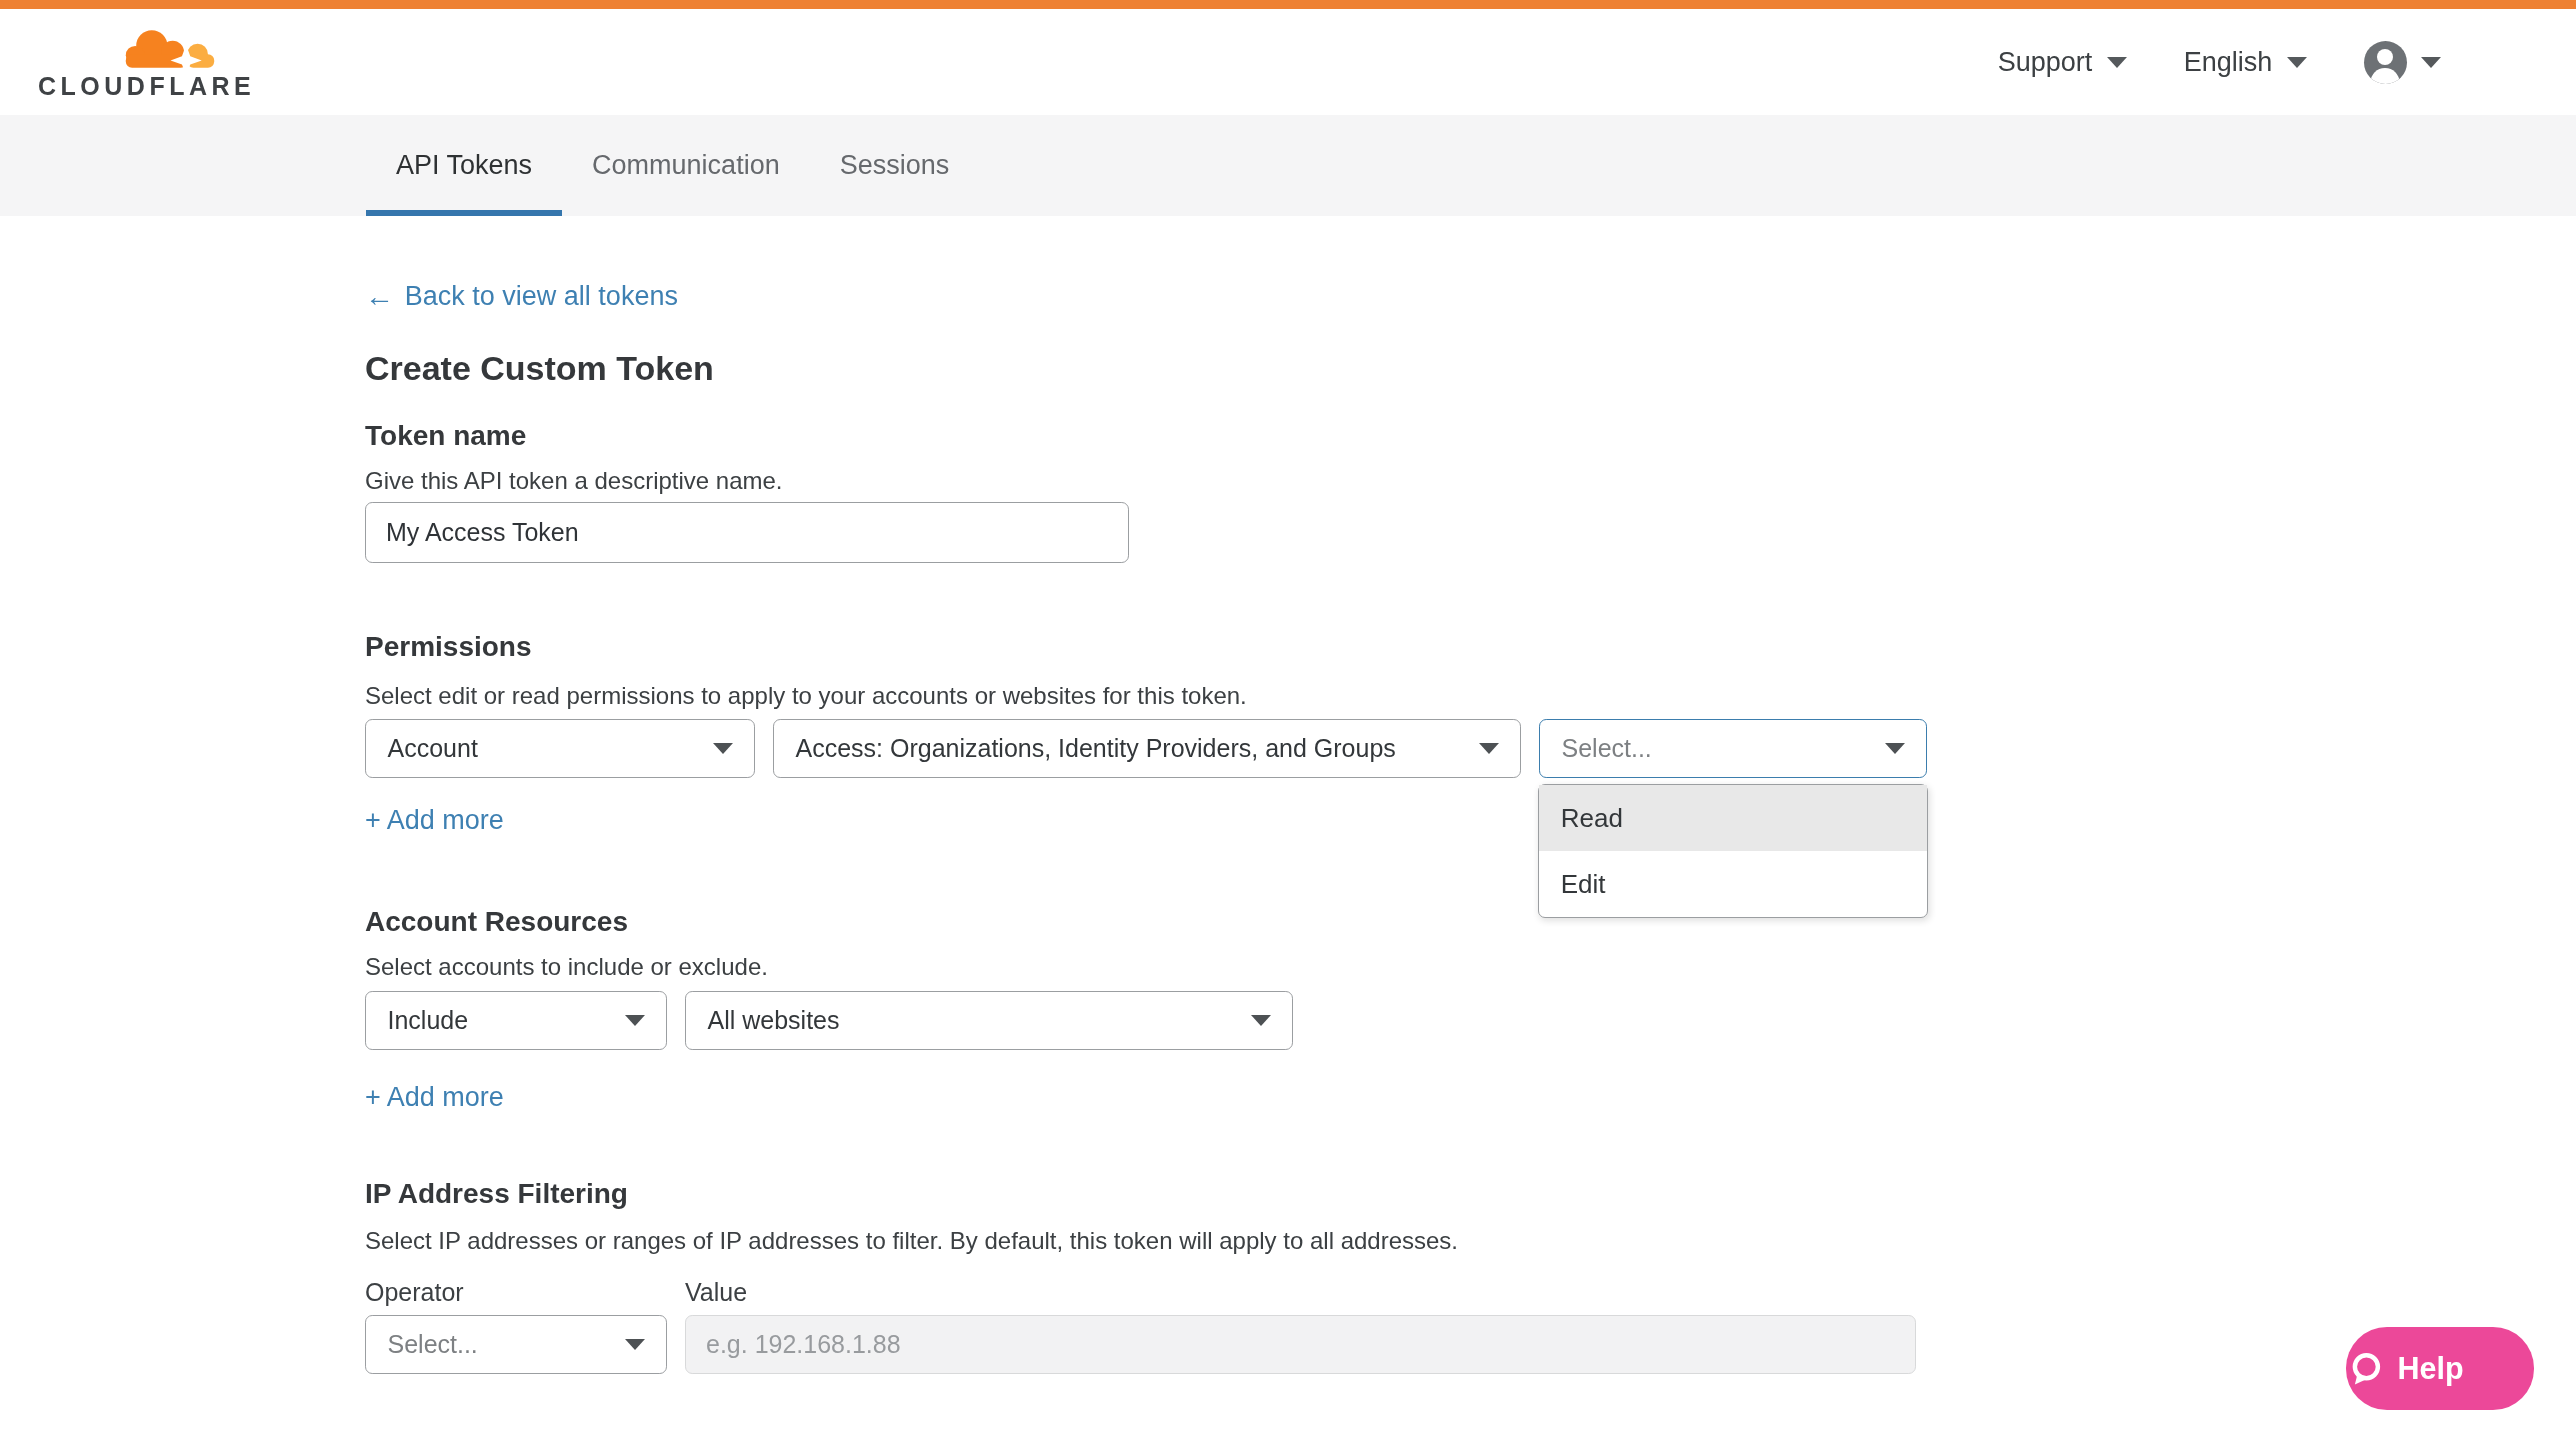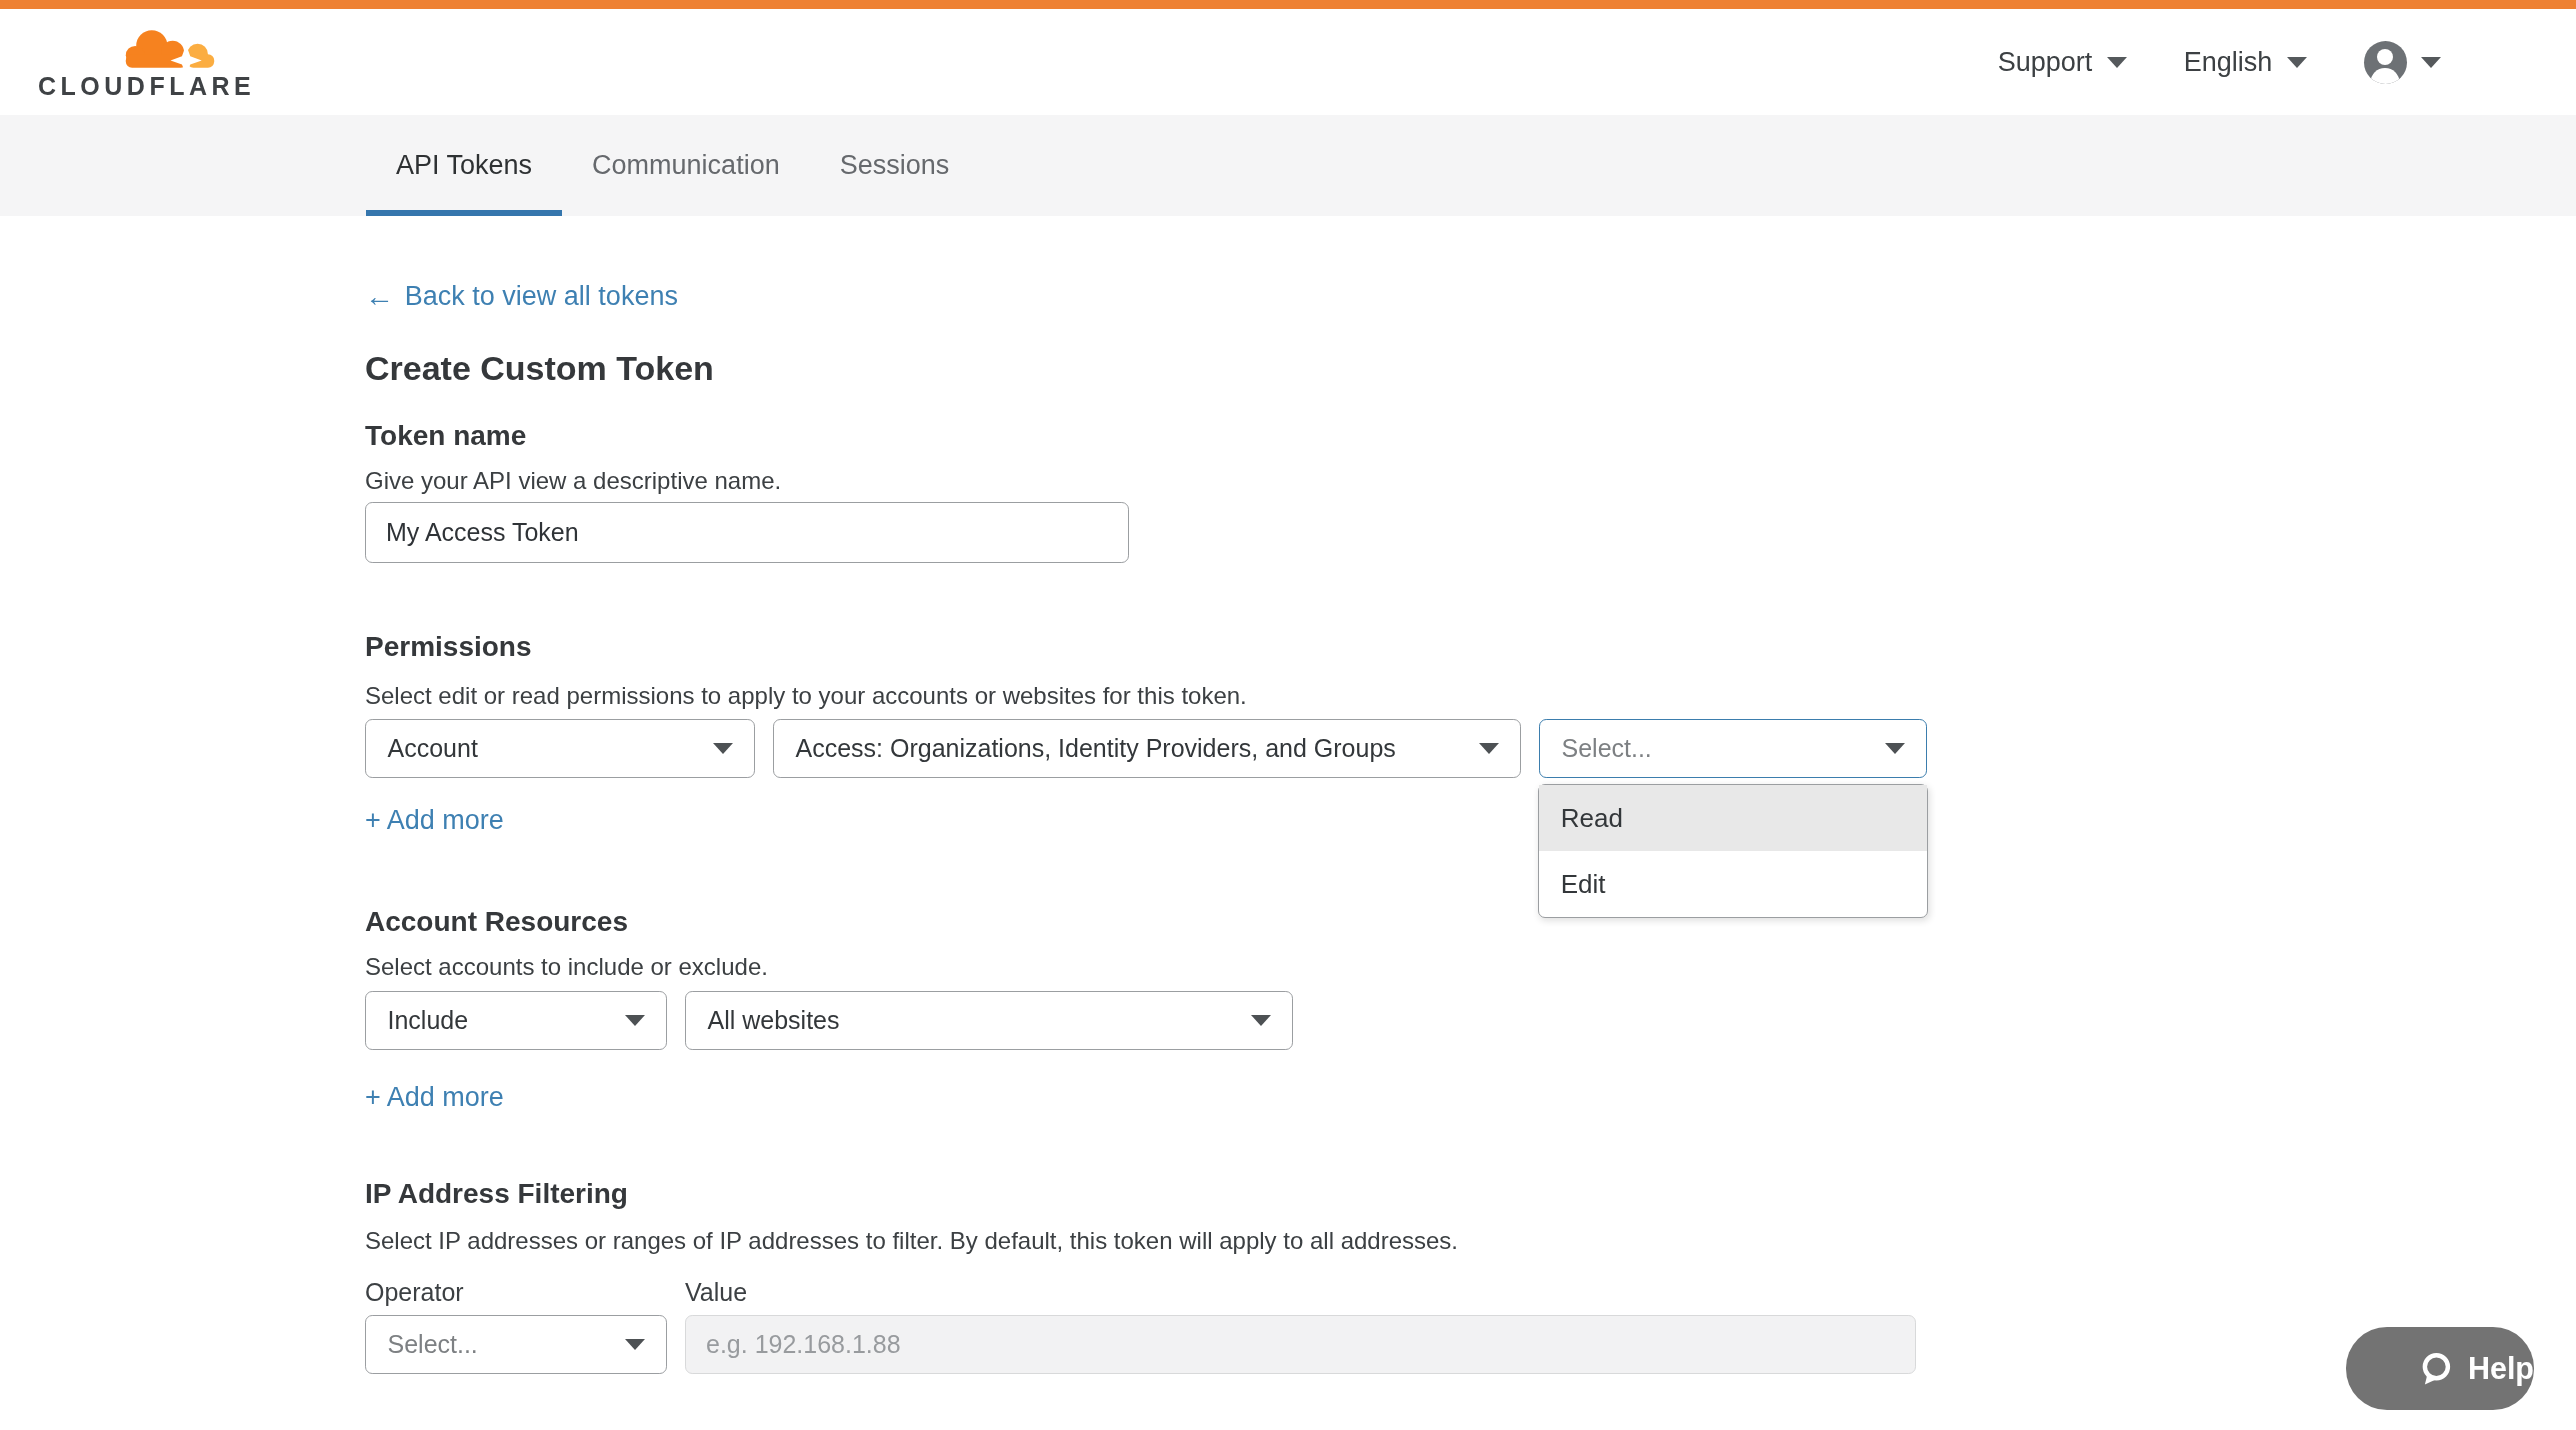--- a/index.html
+++ b/index.html
@@ -145,22 +145,22 @@
     background: #f2f2f3; border: 1.8px solid #d8d9da; border-radius: 7.2px;
     font-family: "Liberation Sans", sans-serif;
     font-size: 25px; color: #55595c; padding: 0 20px; outline: none;
   }
   .value-input::placeholder { color: #989b9e; }
 
   
   .help-button {
     position: absolute; right: 42px; bottom: 21.5px;
     width: 188px; height: 83px; border-radius: 41px;
-    background: #737373; border: none; cursor: pointer;
-    display: flex; align-items: center; justify-content: flex-end; gap: 12.6px;
+    background: #ec4899; border: none; cursor: pointer;
+    display: flex; align-items: center; justify-content: flex-start; gap: 12.6px;
     color: #ffffff; font-family: "Liberation Sans", sans-serif;
     font-size: 30.5px; font-weight: 700;
   }
 </style>
 </head>
 <body>
 
 <div class="brand-bar"></div>
 
 <header class="header">
@@ -210,21 +210,21 @@
 
   <a class="back-link">
     <span class="back-arrow">←</span>
     <span>Back to view all tokens</span>
   </a>
 
   <h1 class="page-title">Create Custom Token</h1>
 
   
   <h2 class="section-heading h-token">Token name</h2>
-  <p class="section-desc d-token">Give your API view a descriptive name.</p>
+  <p class="section-desc d-token">Give this API token a descriptive name.</p>
   <input class="token-input" type="text" value="My Access Token" style="">
 
   
   <h2 class="section-heading h-perm">Permissions</h2>
   <p class="section-desc d-perm">Select edit or read permissions to apply to your accounts or websites for this token.</p>
 
   <div class="row">
     <div class="dropdown dd-scope">
       <span>Account</span>
       <span class="caret"></span>

